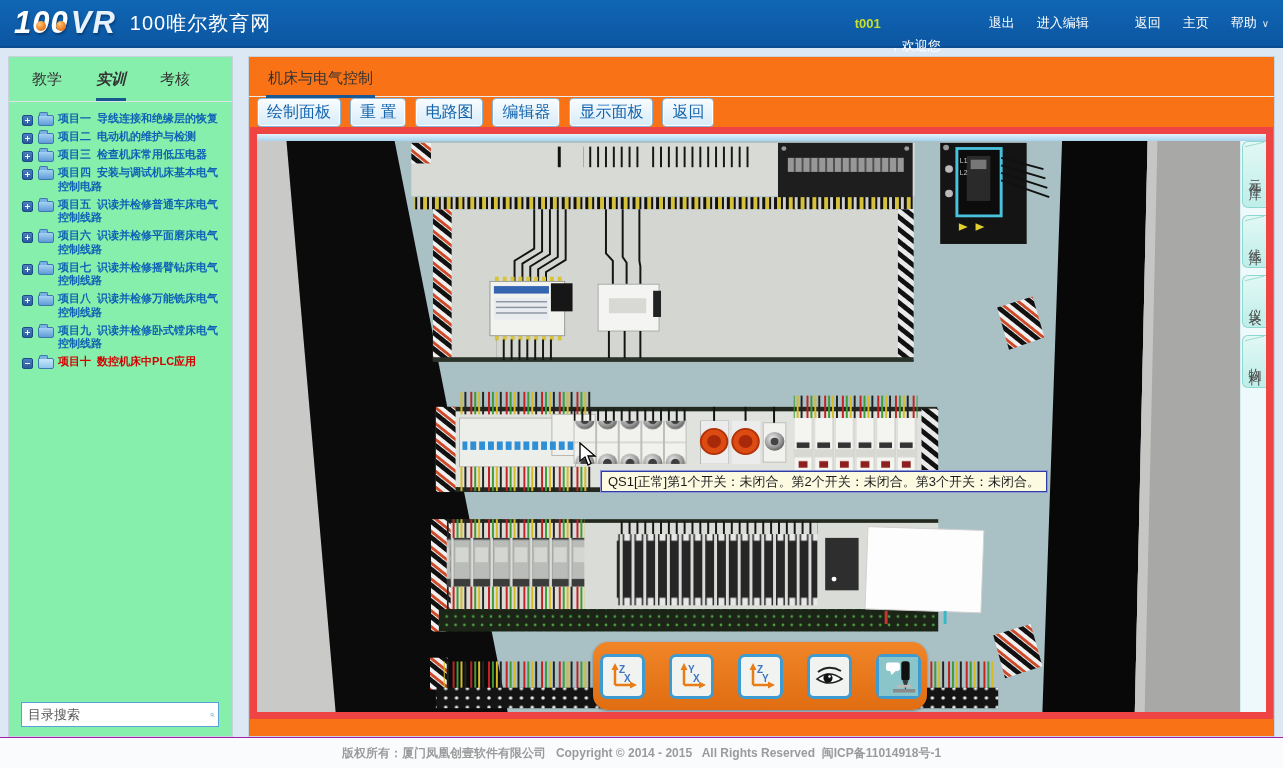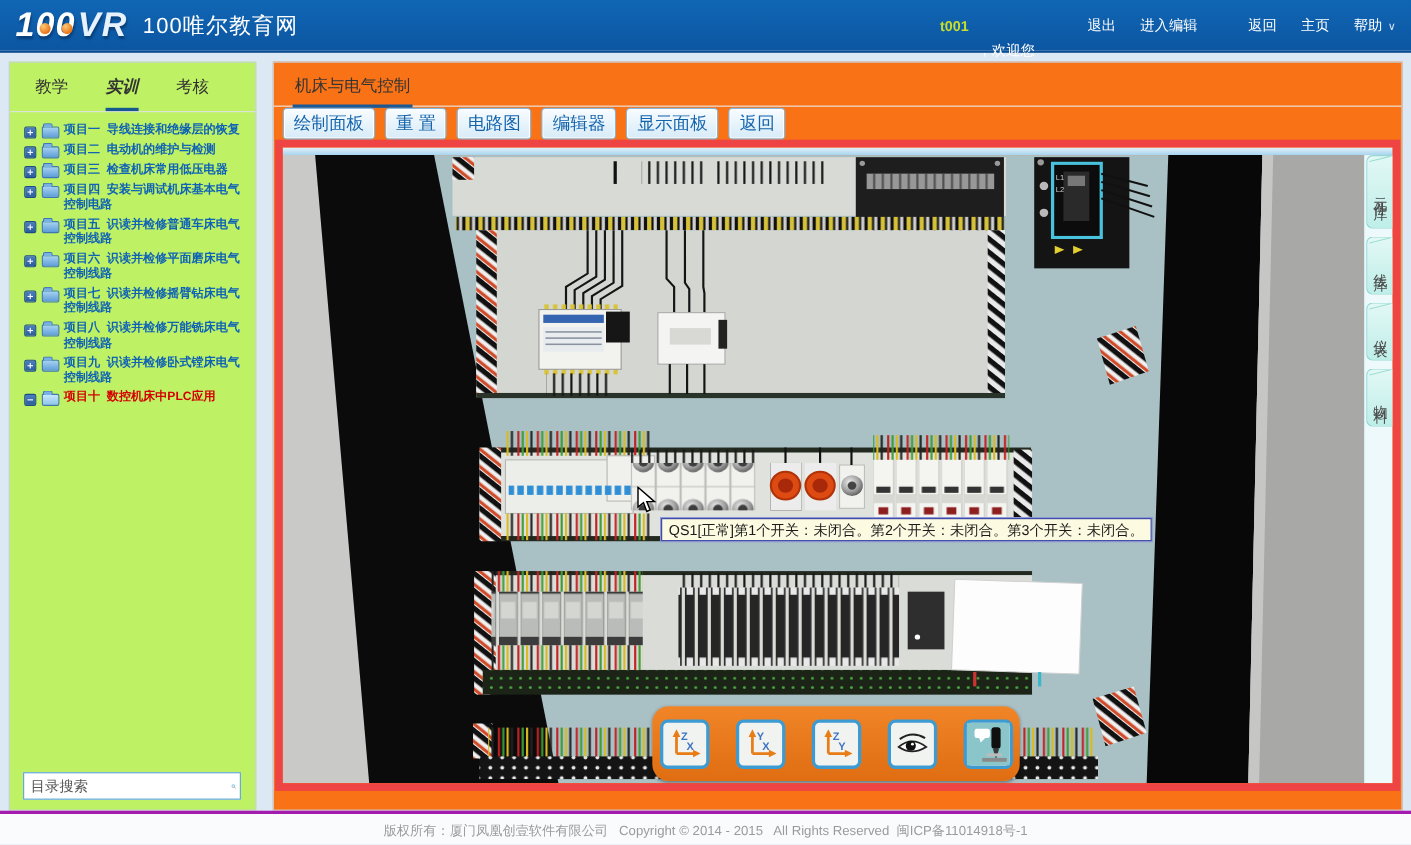--- a/index.html
+++ b/index.html
@@ -24,21 +24,21 @@
   .sitename { font-size:20px; margin-left:14px; letter-spacing:1px; }
   .hdr-right { margin-left:auto; display:flex; align-items:center; font-size:13px; gap:0; }
   .uname { color:#c9dd2b; font-weight:bold; margin-right:8px; }
   .welcome { color:#fff; margin-right:26px;margin-top:46px; }
   .hlink { color:#fff; text-decoration:none; margin-left:22px; cursor:pointer; }
   .hlink.gap { margin-left:46px; }
   .caret { font-size:10px; margin-left:5px; color:#dbe8f5; }
 
   
   .sidebar { position:absolute; left:8px; top:56px; width:225px; height:681px;
-             background:#bef264; border:1px solid #c7d2dc; }
+             background:#86efac; border:1px solid #c7d2dc; }
   .side-tabs { display:flex; border-bottom:1px solid #dfe3e7; padding:0 6px; }
   .side-tab { font-size:15px; color:#333; padding:13px 0 9px; margin:0 17px; cursor:pointer; }
   .side-tab.active { border-bottom:3px solid #17598f; font-weight:bold;font-style:italic; }
   .tree { padding:8px 2px 0 0; }
   .trow { display:flex; align-items:flex-start; padding:2px 4px 2px 13px; cursor:pointer; }
   .exp { width:11px; height:11px; min-width:11px; margin-top:3px; position:relative;
          background:linear-gradient(#4b7fc0,#2a5d9d); border:1px solid #1c4b88; border-radius:2px; }
   .exp::before,.exp::after { content:""; position:absolute; background:#fff; }
   .exp::before { left:2px; right:2px; top:4px; height:1px; }
   .exp.plus::after { top:2px; bottom:2px; left:4px; width:1px; }
@@ -87,22 +87,22 @@
   .viewbar { position:absolute; left:336px; bottom:2px; width:334px; height:68px; z-index:4;
              background:linear-gradient(#f08527,#e06d12); border-radius:15px;
              display:flex; align-items:center; justify-content:center; gap:24px;
              box-shadow:0 1px 3px rgba(0,0,0,.35); }
   .vbtn { width:45px; height:45px; border:3px solid #3e9bd2; border-radius:7px; background:#f1f3f0;
           display:flex; align-items:center; justify-content:center; padding:0; cursor:pointer; }
   .vbtn svg { display:block; }
 
   
   .footer { position:absolute; left:0; top:737px; width:1283px; height:31px;
-            background:#fafbfc; border-top:3px solid #a21caf; text-align:center;
-            font-size:12px; color:#9b9b9b; line-height:30px; white-space:pre; }
+            background:#fafbfc; border-top:1px solid #a21caf; text-align:center;
+            font-size:12px; color:#9b9b9b; line-height:30px; white-space:pre;font-weight:bold; }
 </style>
 </head>
 <body>
 
 <div class="hdr">
   <div class="logo">
     <span class="l1">1</span>
       <span class="l00">00</span>
       <span class="lvr">VR</span>
   </div>

